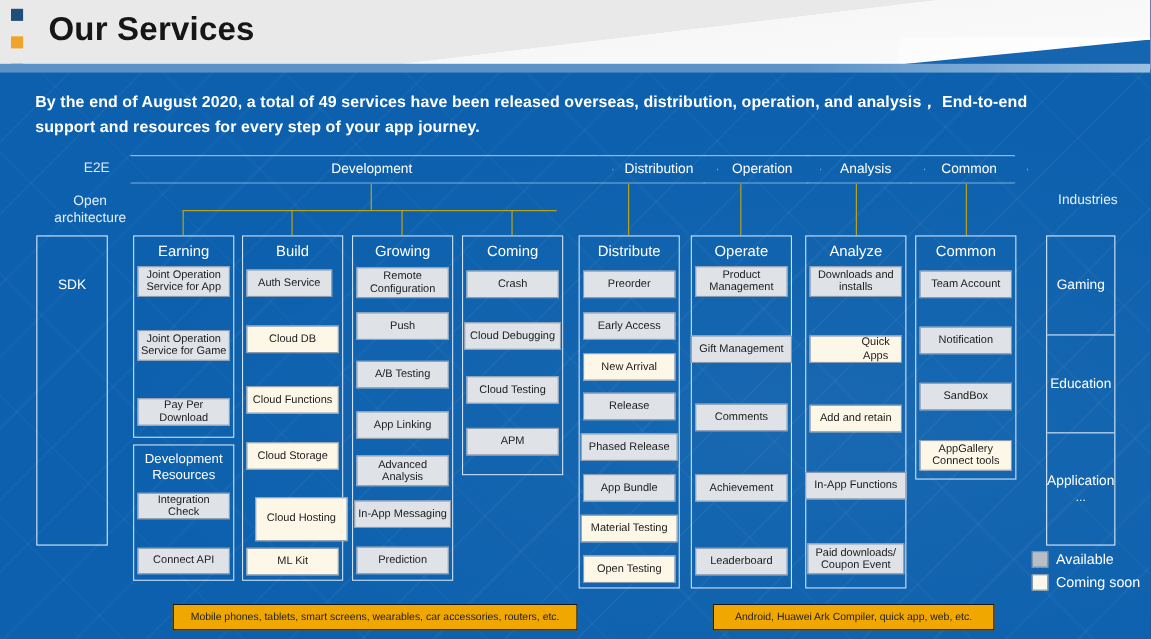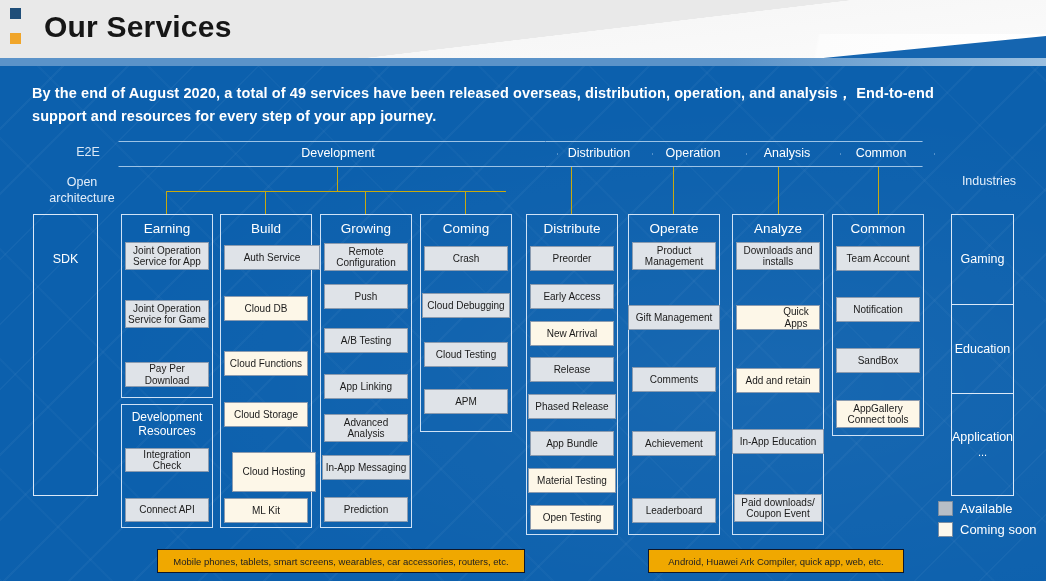--- a/index.html
+++ b/index.html
@@ -163,21 +163,21 @@
   <div class="grp" style="left:121px;top:404px;width:92px;height:124px;">
     <div class="grp-title two" style="white-space:pre-line;">Development
 Resources</div>
   </div>
   <div class="chip avail" style="left:125px;top:448px;width:84px;height:24px;">Integration Check</div>
   <div class="chip avail" style="left:125px;top:498px;width:84px;height:24px;">Connect API</div>
 
   <div class="grp" style="left:220px;top:214px;width:92px;height:314px;">
     <div class="grp-title">Build</div>
   </div>
-  <div class="chip avail" style="left:224px;top:245px;width:96px;height:25px;">Auth Service</div>
+  <div class="chip avail" style="left:224px;top:245px;width:78px;height:25px;">Auth Service</div>
   <div class="chip soon" style="left:224px;top:296px;width:84px;height:25px;">Cloud DB</div>
   <div class="chip soon" style="left:224px;top:351px;width:84px;height:25px;">Cloud Functions</div>
   <div class="chip soon" style="left:224px;top:402px;width:84px;height:25px;">Cloud Storage</div>
   <div class="chip soon" style="left:232px;top:452px;width:84px;height:40px;">Cloud Hosting</div>
   <div class="chip soon" style="left:224px;top:498px;width:84px;height:25px;">ML Kit</div>
 
   <div class="grp" style="left:320px;top:214px;width:92px;height:314px;">
     <div class="grp-title">Growing</div>
   </div>
   <div class="chip avail" style="left:324px;top:243px;width:84px;height:28px;">Remote Configuration</div>
@@ -216,21 +216,21 @@
   <div class="chip avail" style="left:632px;top:367px;width:84px;height:25px;">Comments</div>
   <div class="chip avail" style="left:632px;top:431px;width:84px;height:25px;">Achievement</div>
   <div class="chip avail" style="left:632px;top:498px;width:84px;height:25px;">Leaderboard</div>
 
   <div class="grp" style="left:732px;top:214px;width:92px;height:321px;">
     <div class="grp-title">Analyze</div>
   </div>
   <div class="chip avail" style="left:736px;top:242px;width:84px;height:28px;">Downloads and installs</div>
   <div class="chip soon" style="left:736px;top:305px;width:84px;height:25px;padding-left:38px;">Quick Apps</div>
   <div class="chip soon" style="left:736px;top:368px;width:84px;height:25px;">Add and retain</div>
-  <div class="chip avail" style="left:732px;top:429px;width:92px;height:25px;">In-App Education</div>
+  <div class="chip avail" style="left:732px;top:429px;width:92px;height:25px;">In-App Functions</div>
   <div class="chip avail" style="left:734px;top:494px;width:88px;height:28px;">Paid downloads/ Coupon Event</div>
 
   <div class="grp" style="left:832px;top:214px;width:92px;height:222px;">
     <div class="grp-title">Common</div>
   </div>
   <div class="chip avail" style="left:836px;top:246px;width:84px;height:25px;">Team Account</div>
   <div class="chip avail" style="left:836px;top:297px;width:84px;height:25px;">Notification</div>
   <div class="chip avail" style="left:836px;top:348px;width:84px;height:25px;">SandBox</div>
   <div class="chip soon" style="left:836px;top:400px;width:84px;height:28px;">AppGallery Connect tools</div>
 

